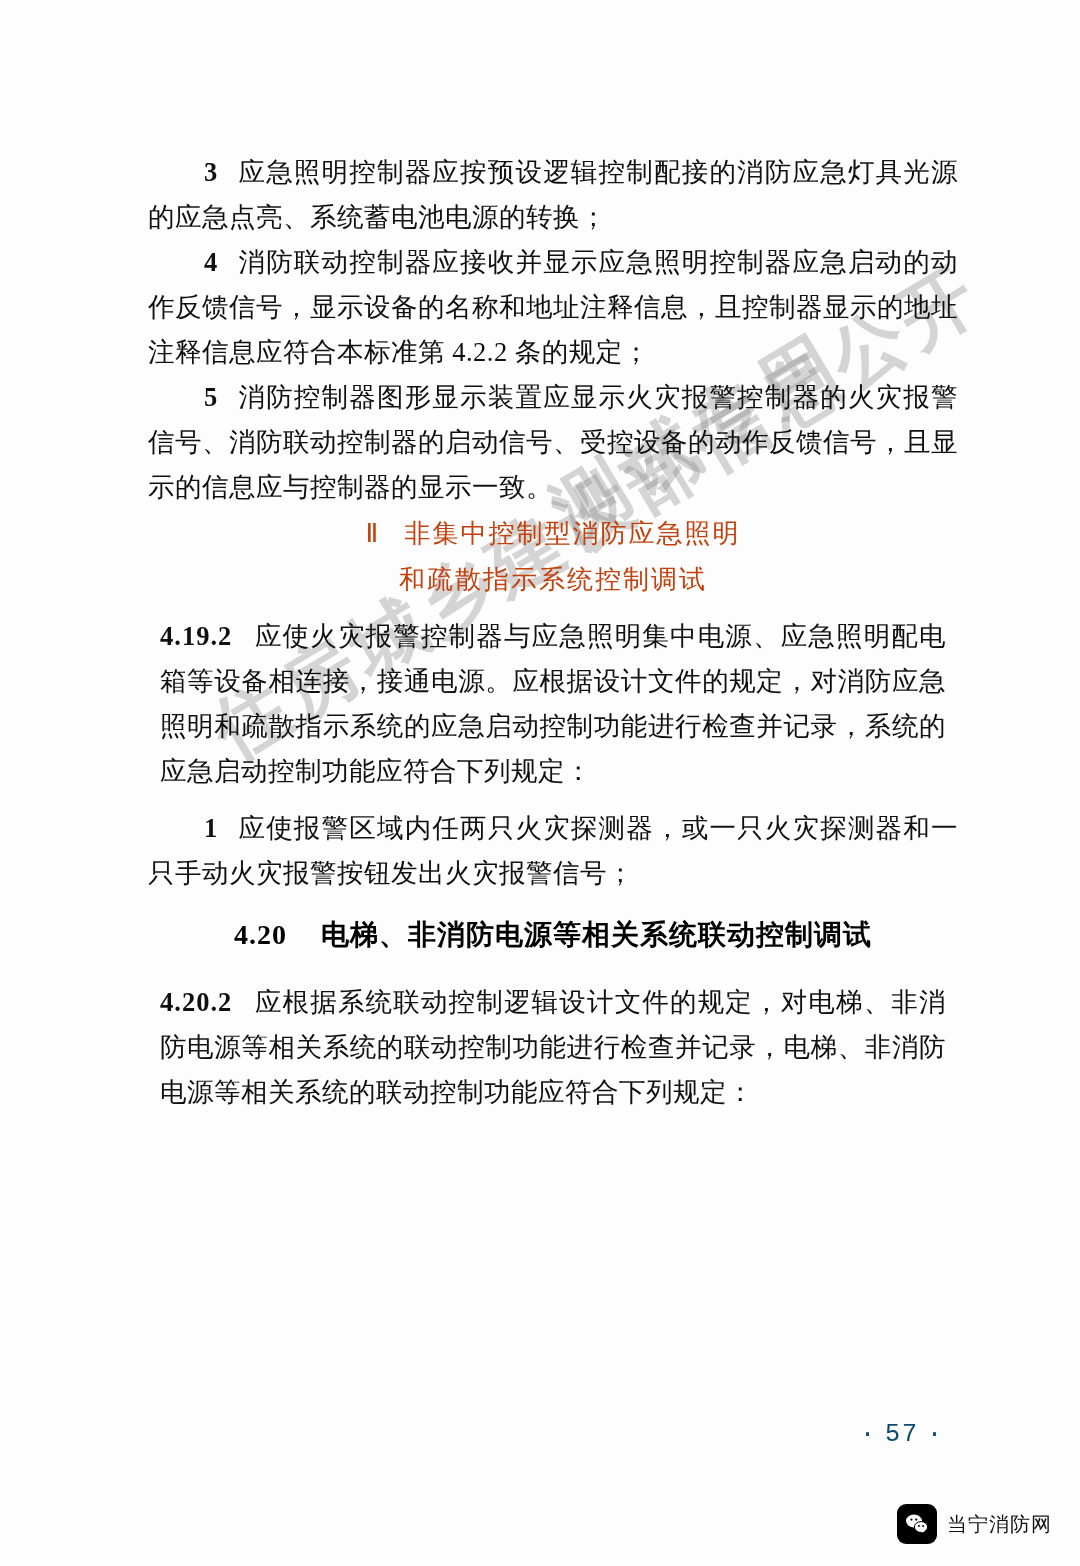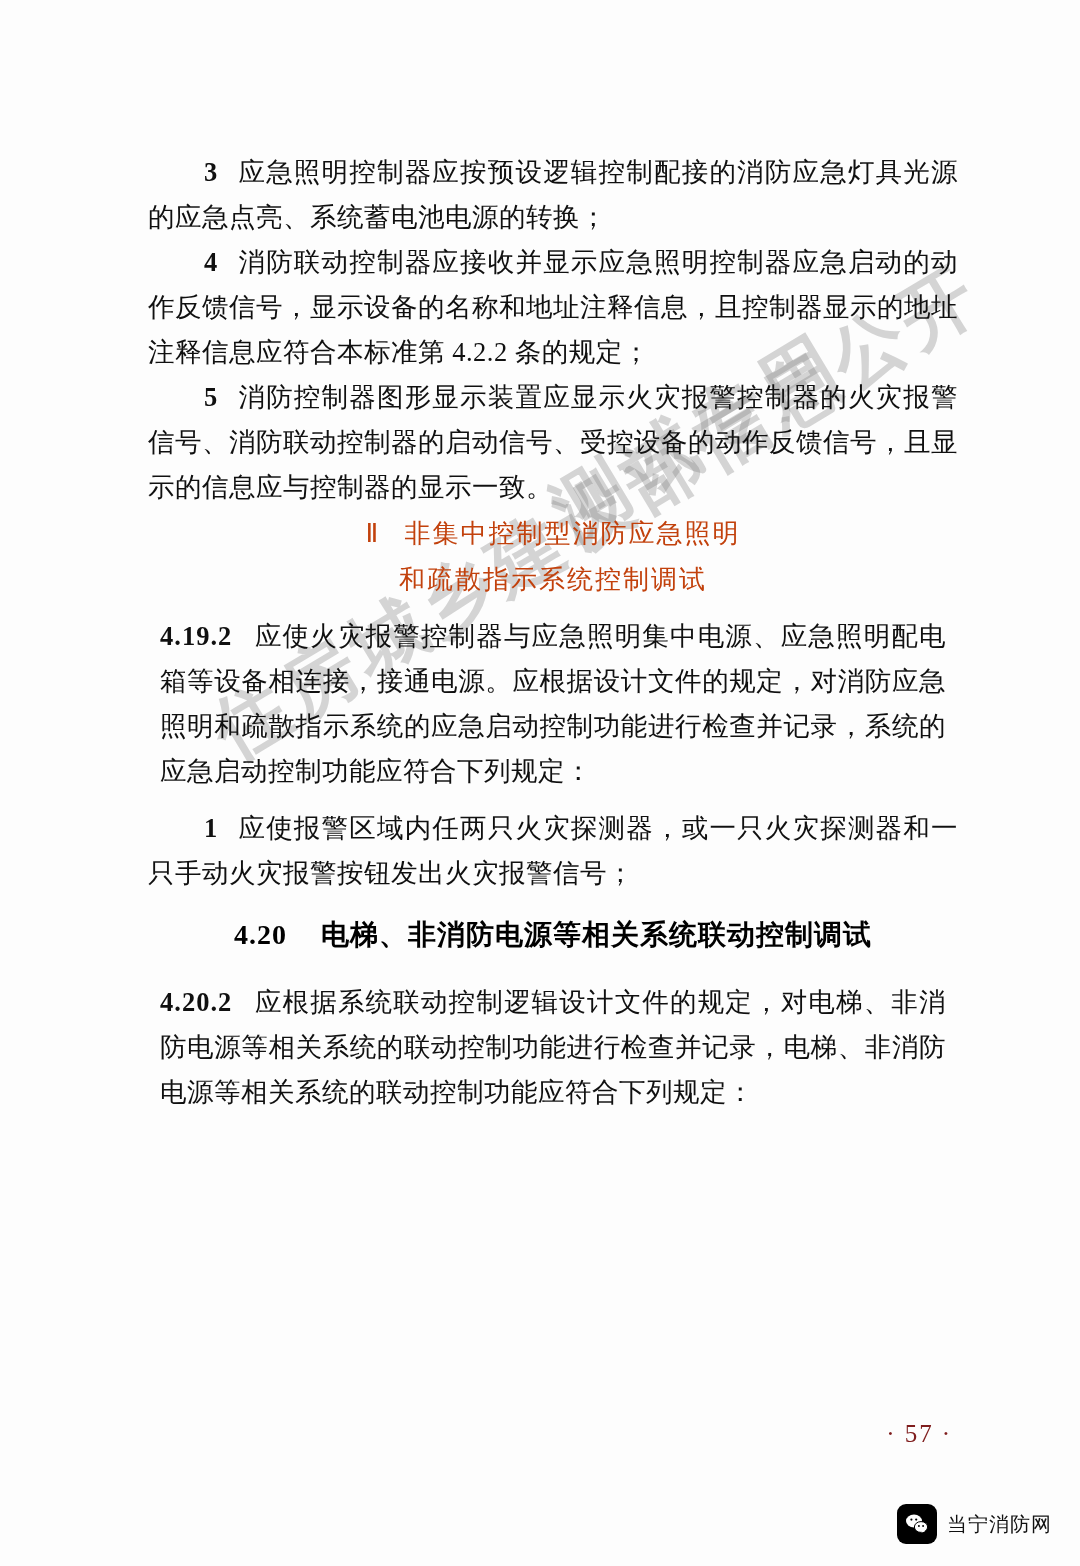--- a/index.html
+++ b/index.html
@@ -111,26 +111,26 @@
     top: 470px;
     font-size: 74px;
     transform: rotate(-31deg);
     transform-origin: left center;
     letter-spacing: 6px;
   }
 
   
   .footer {
     position: absolute;
-    right: 120px;
+    right: 128px;
     top: 1420px;
     font-size: 25px;
     letter-spacing: 2px;
-    color: #7f1d1d;
-    font-family: Liberation Serif, serif;
+    color: #0c4a6e;
+    font-family: Liberation Mono, monospace;
   }
   .footer .dot { margin: 0 8px; }
 
   
   .badge {
     position: absolute;
     right: 28px;
     bottom: 22px;
     display: flex;
     align-items: center;

